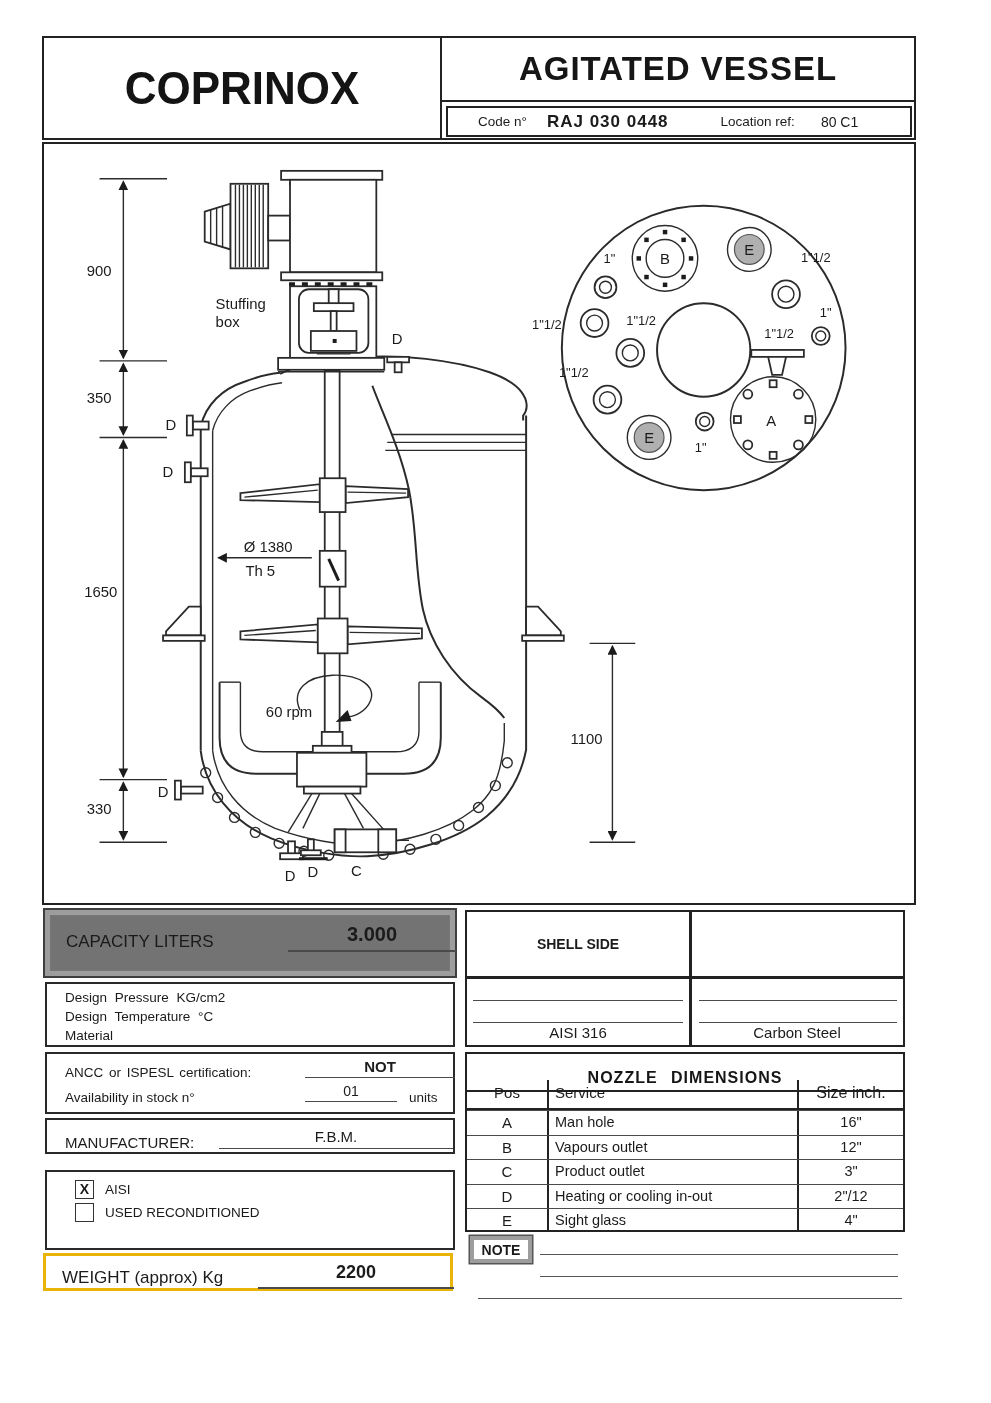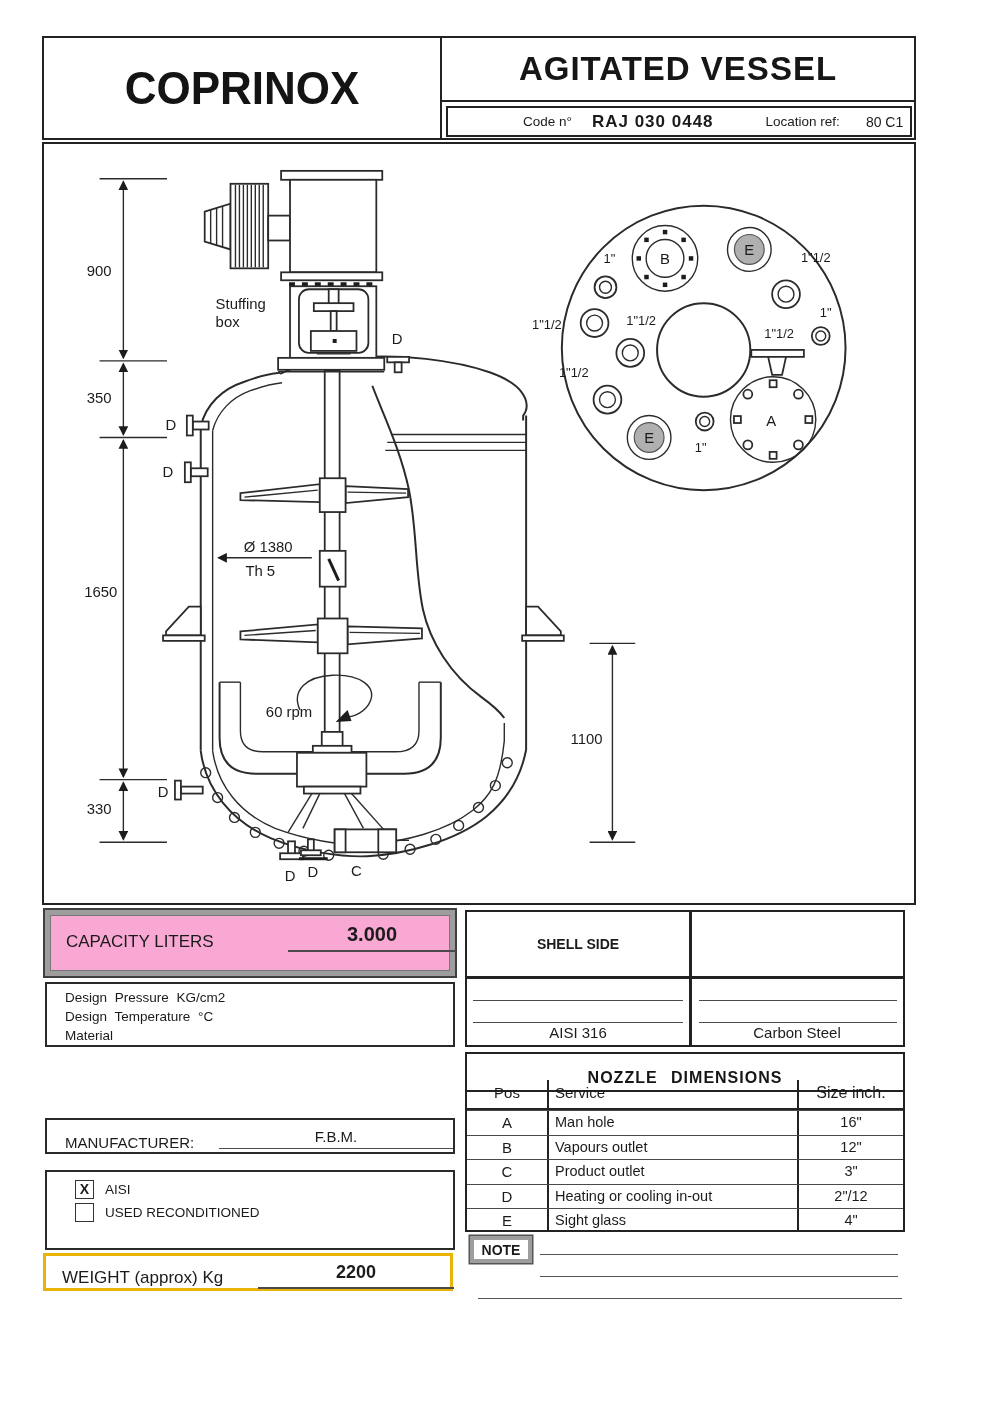--- a/index.html
+++ b/index.html
@@ -6,29 +6,29 @@
   body{width:991px;height:1403px;position:relative;font-family:"Liberation Sans","DejaVu Sans",sans-serif;color:#1b1b1b;}
   .sheet{position:absolute;left:0;top:0;width:991px;height:1403px;background:#fff;}
   .abs{position:absolute;}
   .bx{position:absolute;border:2.5px solid #222;background:#fff;box-sizing:border-box;}
   
   .hdr{left:42px;top:36px;width:874px;height:104px;}
   .logo-cell{position:absolute;left:0;top:0;width:396px;height:100%;border-right:2.5px solid #222;display:flex;align-items:center;justify-content:center;}
   .logo{font-size:44px;font-weight:800;letter-spacing:0px;transform:scaleY(1.05);color:#141414;}
   .title-cell{position:absolute;left:398px;top:0;right:0;height:62px;display:flex;align-items:center;justify-content:center;border-bottom:2px solid #222;}
   .title{font-size:33px;font-weight:bold;letter-spacing:1px;color:#161616;}
-  .code-box{position:absolute;left:402px;top:68px;width:466px;height:31px;border:2px solid #222;display:flex;align-items:center;box-sizing:border-box;padding-left:45px;}
+  .code-box{position:absolute;left:402px;top:68px;width:466px;height:31px;border:2px solid #222;display:flex;align-items:center;box-sizing:border-box;}
   .code-lbl{font-size:13.5px;margin-left:30px;}
   .code-val{font-size:17px;font-weight:bold;margin-left:20px;letter-spacing:1px;}
   .loc-lbl{font-size:13.5px;margin-left:52px;}
   .loc-val{font-size:14px;margin-left:26px;}
   
   .draw{left:42px;top:142px;width:874px;height:763px;}
   
-  .cap{left:45px;top:910px;width:410px;height:66px;border:5px solid #9d9d9d;box-shadow:0 0 0 2px #3f3f3f, inset 0 0 0 1px #777;background:#f9a8d4;box-sizing:border-box;}
+  .cap{left:45px;top:910px;width:410px;height:66px;border:5px solid #9d9d9d;box-shadow:0 0 0 2px #3f3f3f, inset 0 0 0 1px #777;background:#737373;box-sizing:border-box;}
   .cap-lbl{position:absolute;left:16px;top:17px;font-size:17px;color:#1a1a1a;}
   .cap-val{position:absolute;left:238px;top:8px;width:168px;text-align:center;font-size:20px;font-weight:bold;border-bottom:2px solid #4a4a4a;padding-bottom:4px;}
   
   .design{left:45px;top:982px;width:410px;height:65px;border:2.5px solid #2a2a2a;}
   .design .ln{position:absolute;left:18px;font-size:13.5px;word-spacing:4px;}
   
   .sj{left:465px;top:910px;width:440px;height:137px;border:2.5px solid #222;}
   .sj .vdiv{position:absolute;left:222px;top:0;bottom:0;width:2.5px;background:#222;}
   .sj .hhead{position:absolute;left:0;top:64px;width:100%;height:2.5px;background:#222;}
   .sj .hcell{position:absolute;top:0;height:64px;display:flex;align-items:center;justify-content:center;font-size:14px;font-weight:bold;}
@@ -405,20 +405,27 @@
     <div class="hhead"></div>
     <div class="hcell" style="left:0;width:222px;">SHELL SIDE</div>
     <div class="rline" style="left:6px;width:210px;top:88px;"></div>
     <div class="rline" style="left:232px;width:198px;top:88px;"></div>
     <div class="rline" style="left:6px;width:210px;top:110px;"></div>
     <div class="rline" style="left:232px;width:198px;top:110px;"></div>
     <div class="vcell" style="left:0;width:222px;">AISI 316</div>
     <div class="vcell" style="left:224px;right:0;">Carbon Steel</div>
   </div>
 
+  <div class="bx cert">
+    <div class="l1">ANCC or ISPESL certification:</div>
+    <div class="v1">NOT</div>
+    <div class="l2">Availability in stock n°</div>
+    <div class="v2">01</div>
+    <div class="u2">units</div>
+  </div>
 
   <div class="bx manu">
     <div class="lbl">MANUFACTURER:</div>
     <div class="val">F.B.M.</div>
   </div>
 
   <div class="bx cond">
     <div class="row" style="top:8px;">
       <div class="chk">X</div>
       <div class="clbl">AISI</div>

